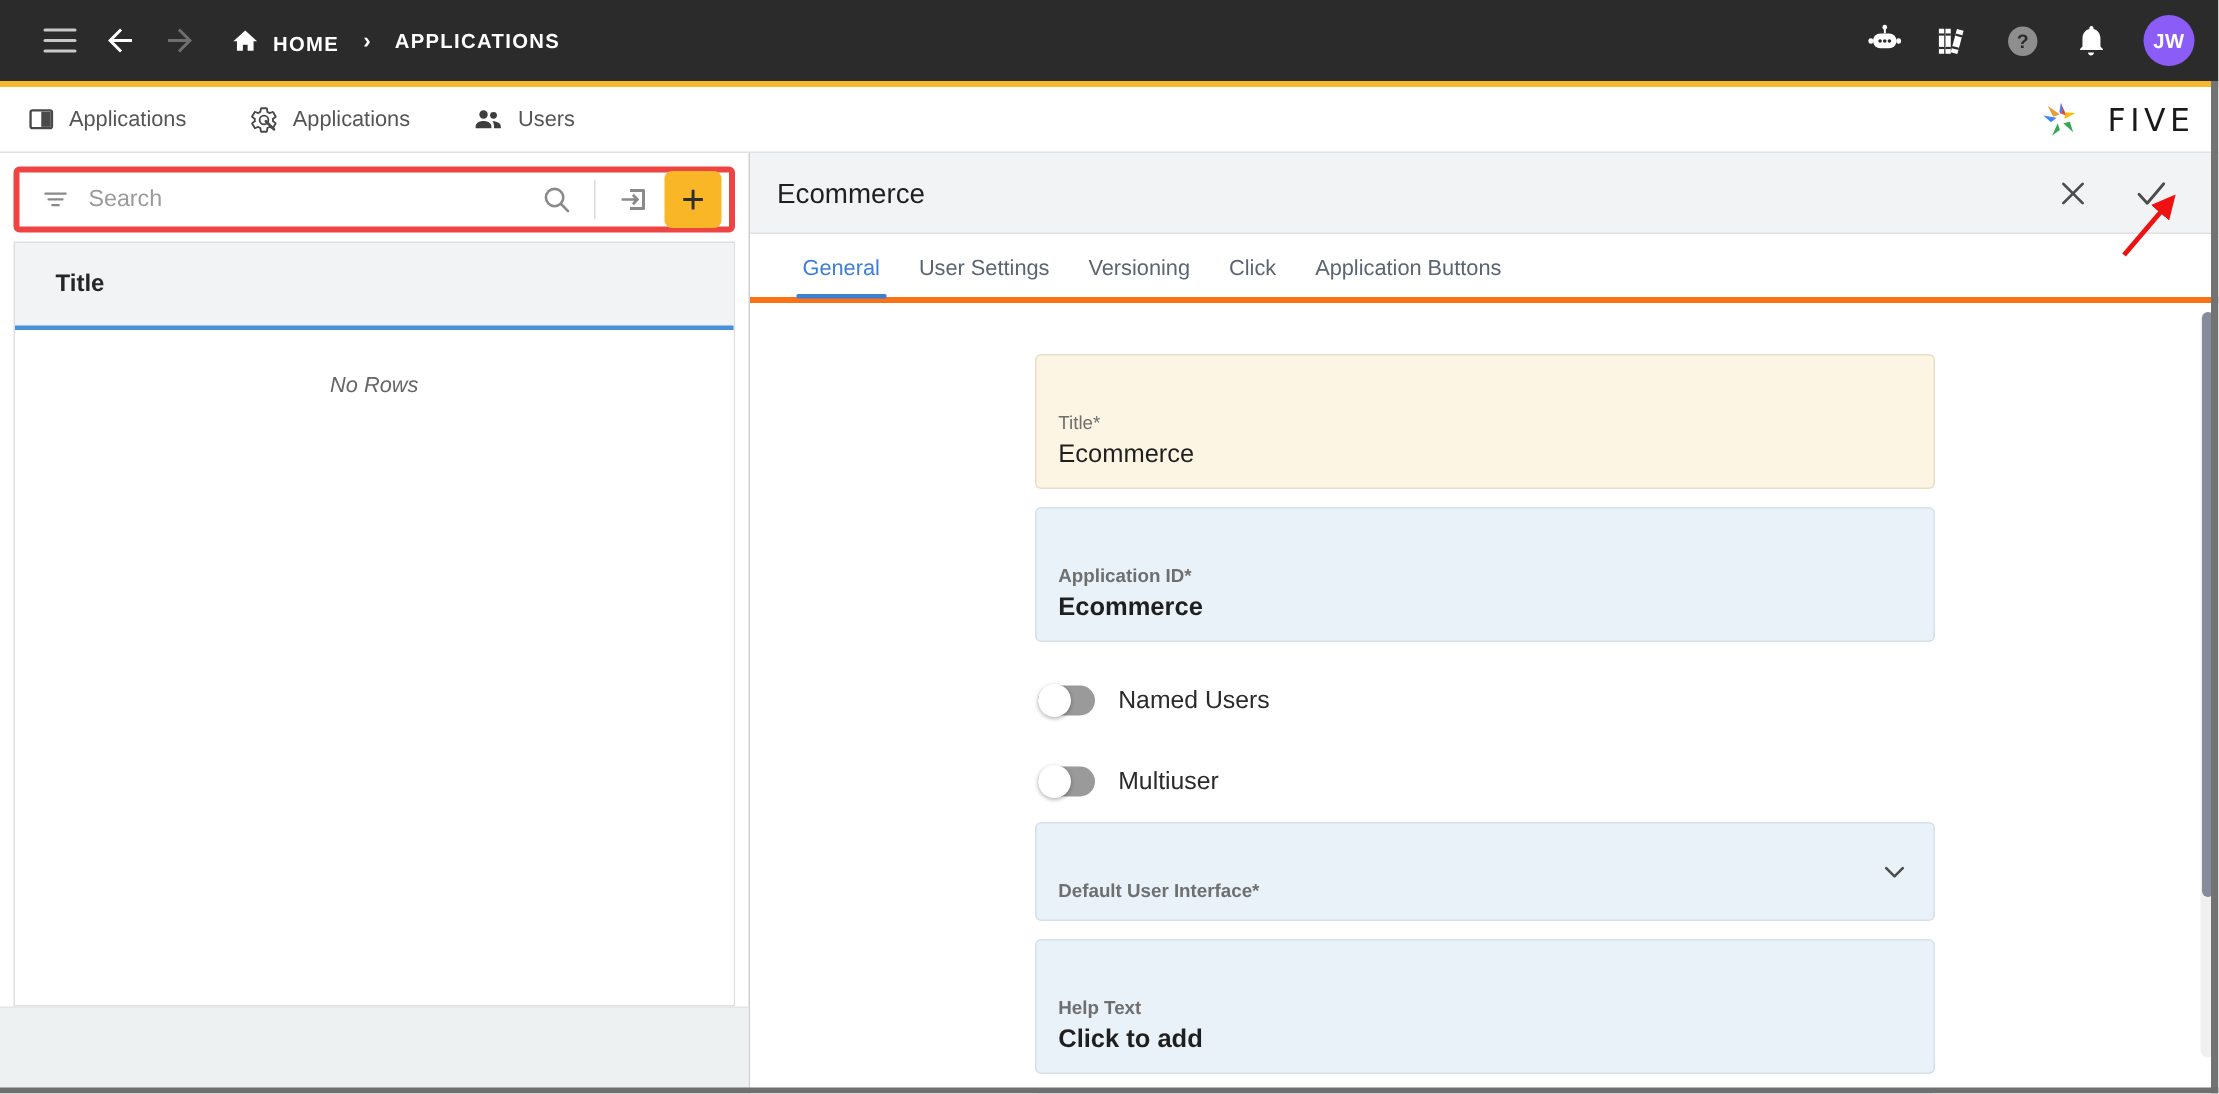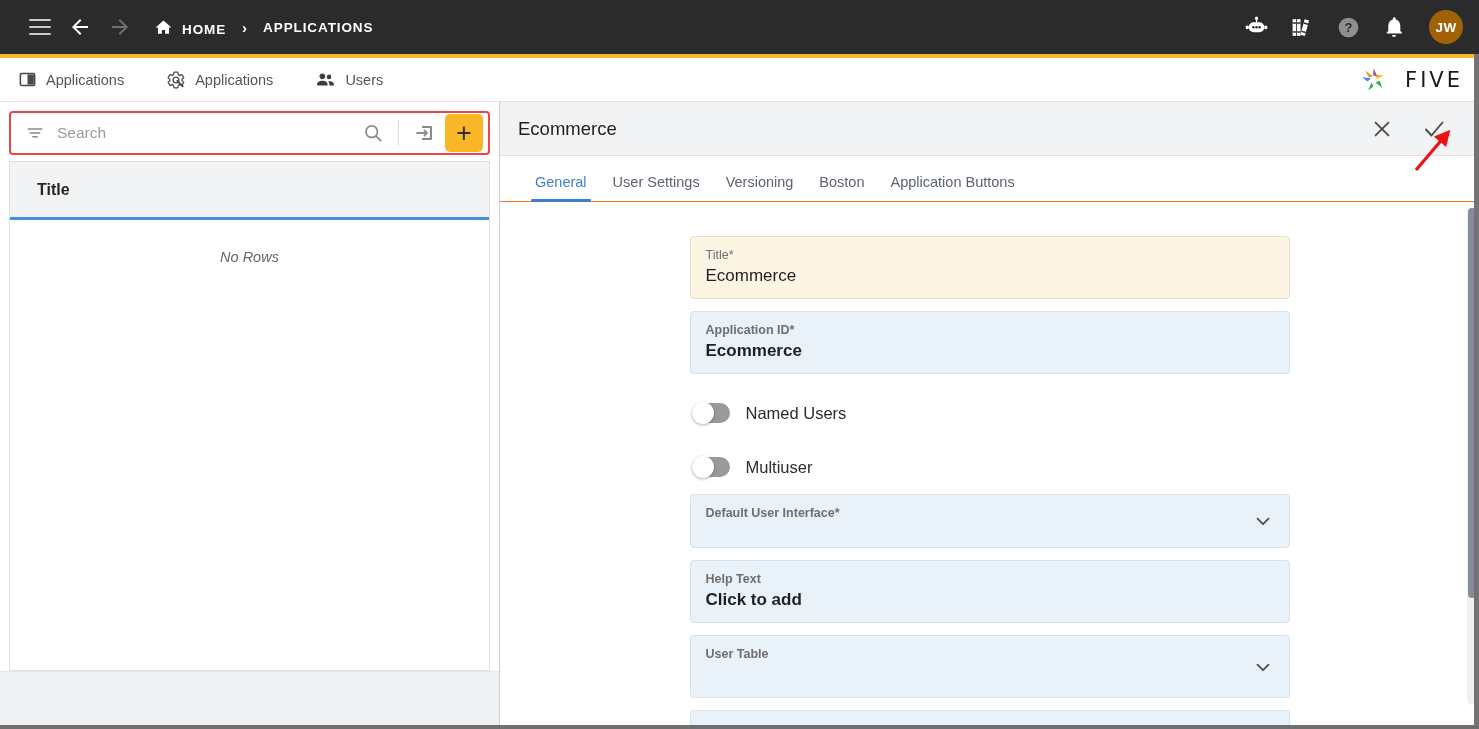--- a/index.html
+++ b/index.html
@@ -38,21 +38,21 @@
     color: #ffffff;
     font-size: 13.5px;
     font-weight: bold;
     letter-spacing: 0.9px;
   }
   .crumb-sep { color: #ffffff; font-size: 15px; margin: 0 16px; font-weight: bold; }
   .topbar-right { margin-left: auto; display: flex; align-items: center; gap: 16px; }
   .tr-icon { width: 30px; height: 30px; display: flex; align-items: center; justify-content: center; cursor: pointer; }
   .avatar {
     width: 34px; height: 34px; border-radius: 50%;
-    background: #a16207; color: #ffffff;
+    background: #8b5cf6; color: #ffffff;
     display: flex; align-items: center; justify-content: center;
     font-size: 13.5px; font-weight: bold; letter-spacing: 0.4px;
     cursor: pointer; margin-left: 4px;
   }
   .amber-rule { height: 4px; background: #f5b82e; flex: 0 0 4px; }
 
   
   .subnav {
     height: 44px; flex: 0 0 44px;
     background: #ffffff;
@@ -79,21 +79,21 @@
   .left-panel {
     width: 500px; flex: 0 0 500px;
     display: flex; flex-direction: column;
     border-right: 1px solid #cfcfcf;
     background: #ffffff;
     min-height: 0;
   }
   .search-row {
     margin: 9px 9px 6px 9px;
     height: 44px;
-    border: 2px solid #ef4444;
+    border: 4px solid #ef4444;
     border-radius: 4px;
     display: flex; align-items: center;
     background: #ffffff;
     padding: 0 5px 0 14px;
   }
   .filter-icon { margin-right: 12px; cursor: pointer; display: flex; }
   .search-input {
     flex: 1 1 auto; border: none; outline: none;
     font-size: 15.5px; color: #333333;
     font-family: "Liberation Sans", sans-serif;
@@ -147,21 +147,21 @@
     padding: 0 18px 0 18px;
     border-bottom: 1px solid #e0e0e0;
   }
   .detail-title { font-size: 18.5px; color: #1f1f1f; }
   .detail-actions { margin-left: auto; display: flex; align-items: center; gap: 22px; padding-right: 12px; }
   .hdr-btn { width: 30px; height: 30px; display: flex; align-items: center; justify-content: center; cursor: pointer; }
 
   .tabs-row {
     height: 46px; flex: 0 0 46px;
     display: flex; align-items: flex-end;
-    border-bottom: 1px solid #f97316;
+    border-bottom: 4px solid #f97316;
     padding-left: 22px;
     background: #ffffff;
   }
   .tab {
     font-size: 14.5px; color: #5c6470;
     padding: 0 13px 11px 13px;
     cursor: pointer; position: relative;
   }
   .tab.active { color: #3d7fd4; }
   .tab.active::after {
@@ -178,21 +178,21 @@
     width: 600px; margin: 0 auto 12px auto;
     border: 1px solid #d6e0ea;
     border-radius: 4px;
     padding: 10px 15px 11px 15px;
     position: relative;
     min-height: 54px;
     cursor: text;
   }
   .field.blue { background: #e9f1f9; font-weight: bold; }
   .field.cream { background: #fdf5e4; border-color: #e8dec6; }
-  .field-label { font-size: 12.5px; color: #6f6f6f; line-height: 16px; }
+  .field-label { font-size: 12.5px; color: #6f6f6f; line-height: 16px; margin-top: 27px; }
   .req { color: #6f6f6f; }
   .field-value { font-size: 17px; color: #1f1f1f; line-height: 23px; margin-top: 1px; min-height: 23px; }
   .field.select { padding-right: 44px; }
   .chevron {
     position: absolute; right: 15px; top: 50%; transform: translateY(-50%);
     cursor: pointer; display: flex;
   }
 
   .toggle-row { width: 600px; margin: 0 auto; display: flex; align-items: center; height: 54px; padding-left: 2px; }
   .toggle {
@@ -423,21 +423,21 @@
               <polyline points="4,12.5 9.5,18.5 20.5,5.5" fill="none" stroke="#4c4c4c" stroke-width="1.9" stroke-linecap="round" stroke-linejoin="round"></polyline>
             </svg>
           </span>
         </div>
       </div>
 
       <div class="tabs-row">
         <span class="tab active">General</span>
         <span class="tab">User Settings</span>
         <span class="tab">Versioning</span>
-        <span class="tab">Boston</span>
+        <span class="tab">Click</span>
         <span class="tab">Application Buttons</span>
       </div>
 
       <div class="form-scroll">
         <div class="form-inner">
 
           <div class="field cream">
             <div class="field-label">
               <span>Title</span><span class="req">*</span>
             </div>

